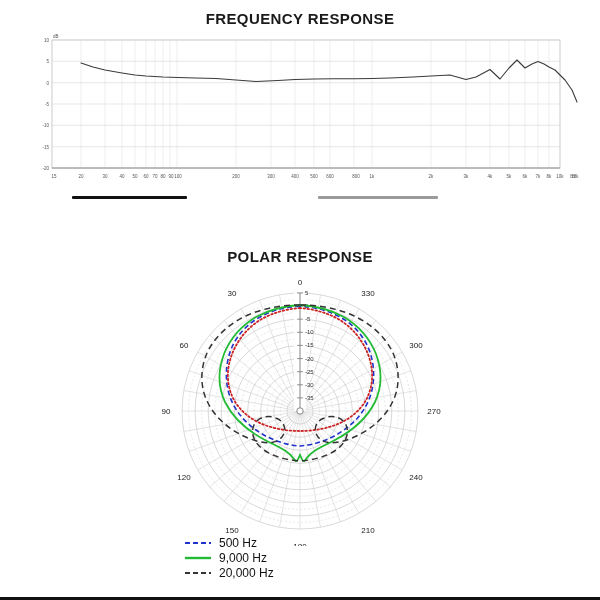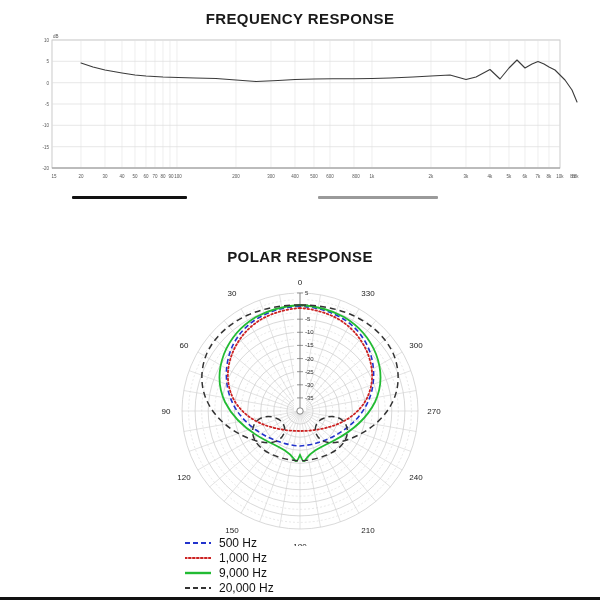--- a/index.html
+++ b/index.html
@@ -340,26 +340,20 @@
 
     <div class="legend">
       <div class="legend-row">
         <svg class="legend-swatch" viewBox="0 0 26 10">
           <line x1="0" y1="5" x2="26" y2="5" stroke="#2233cc" stroke-width="2.2" stroke-dasharray="5,3"></line>
         </svg>
         <span class="legend-label">500 Hz</span>
       </div>
       <div class="legend-row">
         <svg class="legend-swatch" viewBox="0 0 26 10">
-          <line x1="0" y1="5" x2="26" y2="5" stroke="#cc2222" stroke-width="2.2" stroke-dasharray="1.6,2.4" stroke-linecap="round"></line>
-        </svg>
-        <span class="legend-label">1,000 Hz</span>
-      </div>
-      <div class="legend-row">
-        <svg class="legend-swatch" viewBox="0 0 26 10">
           <line x1="0" y1="5" x2="26" y2="5" stroke="#22bb33" stroke-width="2.4"></line>
         </svg>
         <span class="legend-label">9,000 Hz</span>
       </div>
       <div class="legend-row">
         <svg class="legend-swatch" viewBox="0 0 26 10">
           <line x1="0" y1="5" x2="26" y2="5" stroke="#333333" stroke-width="1.8" stroke-dasharray="5,3"></line>
         </svg>
         <span class="legend-label">20,000 Hz</span>
       </div>

